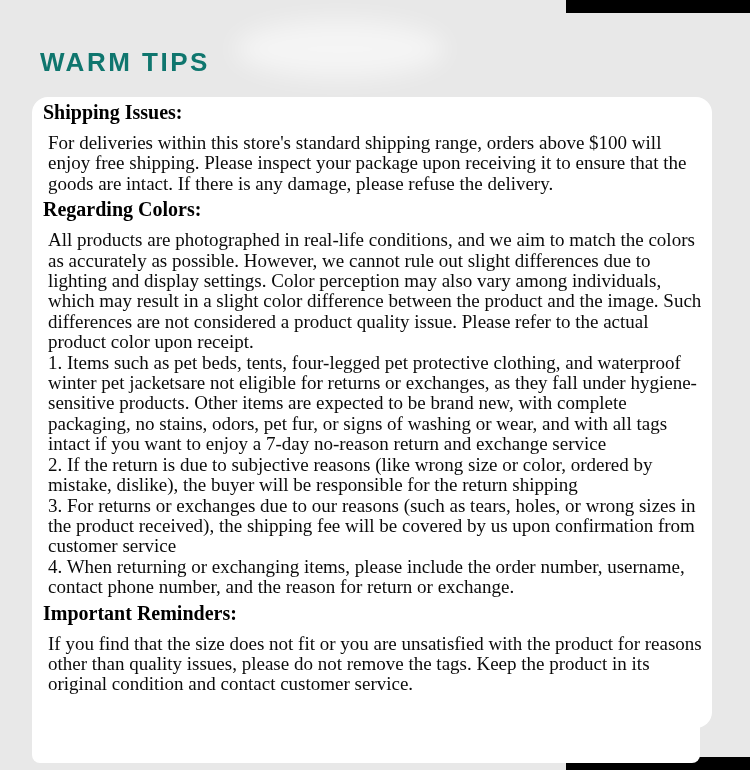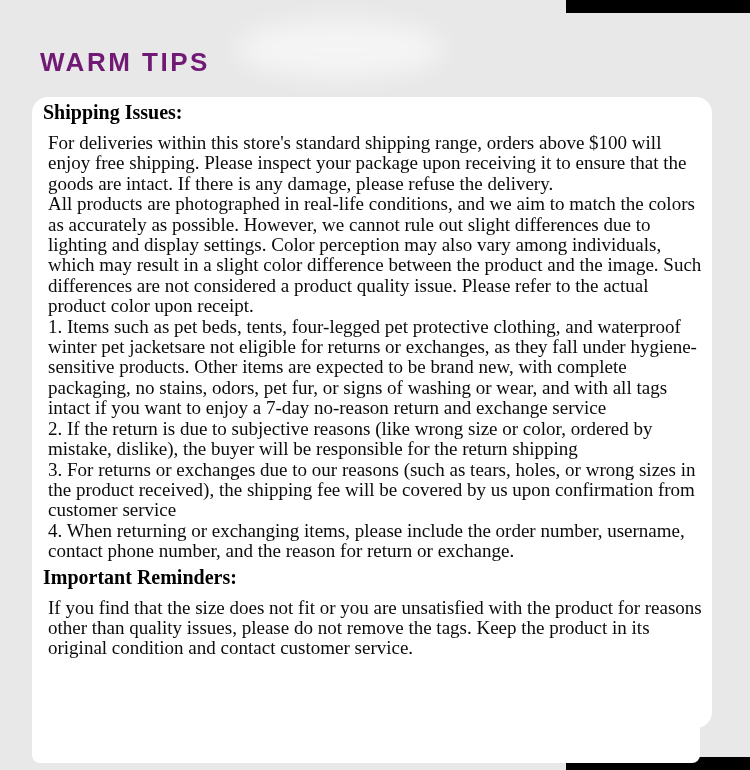--- a/index.html
+++ b/index.html
@@ -5,21 +5,21 @@
   html,body{margin:0;padding:0;}
   body{
     width:750px;height:770px;position:relative;overflow:hidden;
     background:#e8e8e8;
     font-family:"Liberation Serif", serif;
   }
   .page-title{
     position:absolute;left:40px;top:30px;
     font-family:"Liberation Sans", sans-serif;
     font-weight:bold;font-size:26px;letter-spacing:2.5px;
-    color:#701a75;white-space:nowrap;
+    color:#0f766e;white-space:nowrap;
   }
   .blur-blob{
     position:absolute;left:235px;top:20px;width:210px;height:58px;
     background:rgba(255,255,255,0.55);
     border-radius:50%;
     filter:blur(12px);
     pointer-events:none;
   }
   .black-bar{
     position:absolute;background:#000000;width:184px;height:13px;
@@ -65,20 +65,21 @@
 <div class="card-bg-tail"></div>
 
 <div class="card-content">
   <div id="sections">
   <div class="section">
     <h3>Shipping Issues:</h3>
   <p>For deliveries within this store's standard shipping range, orders above $100 will enjoy free shipping. Please inspect your package upon receiving it to ensure that the goods are intact. If there is any damage, please refuse the delivery.</p>
       </div>
 
   <div class="section">
+    <h3>Regarding Colors:</h3>
   <p>All products are photographed in real-life conditions, and we aim to match the colors as accurately as possible. However, we cannot rule out slight differences due to lighting and display settings. Color perception may also vary among individuals, which may result in a slight color difference between the product and the image. Such differences are not considered a product quality issue. Please refer to the actual product color upon receipt.</p>
       </div>
 
   <div class="section">
   <p>1. Items such as pet beds, tents, four-legged pet protective clothing, and waterproof winter pet jacketsare not eligible for returns or exchanges, as they fall under hygiene-sensitive products. Other items are expected to be brand new, with complete packaging, no stains, odors, pet fur, or signs of washing or wear, and with all tags intact if you want to enjoy a 7-day no-reason return and exchange service</p>
         <p>2. If the return is due to subjective reasons (like wrong size or color, ordered by mistake, dislike), the buyer will be responsible for the return shipping</p>
         <p>3. For returns or exchanges due to our reasons (such as tears, holes, or wrong sizes in the product received), the shipping fee will be covered by us upon confirmation from customer service</p>
         <p>4. When returning or exchanging items, please include the order number, username, contact phone number, and the reason for return or exchange.</p>
       </div>
 

